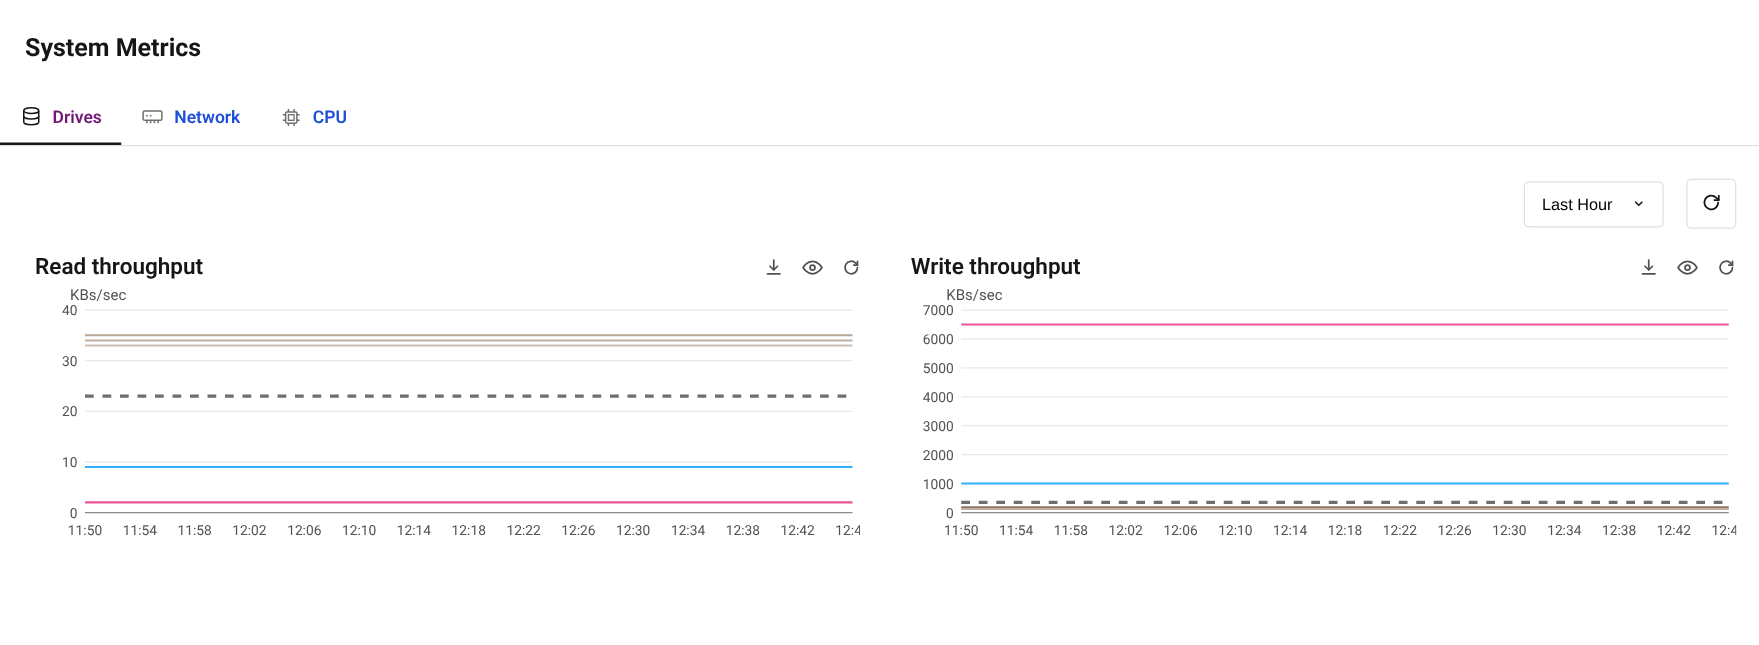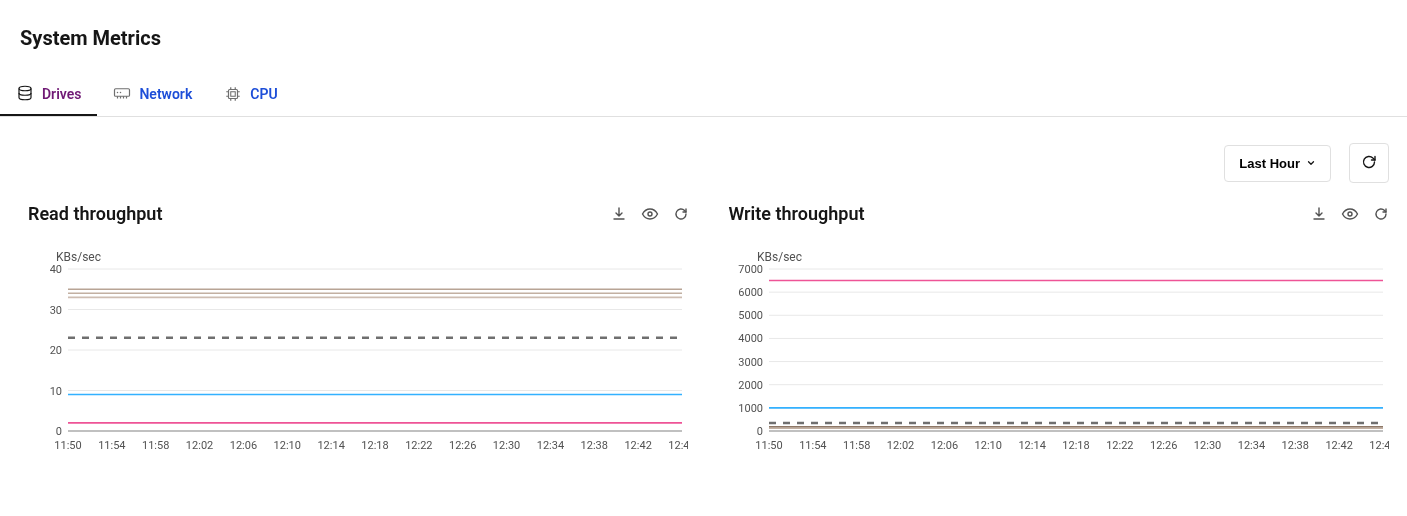--- a/index.html
+++ b/index.html
@@ -43,24 +43,24 @@
     align-items: center;
     gap: 18px;
     padding: 26px 18px 0 0;
   }
   .dropdown-btn {
     border: 1px solid #e0e0e0;
     background: #fff;
     border-radius: 4px;
     padding: 10px 14px;
     font-size: 13px;
-    font-weight: 700;
+    font-weight: 400;
     display: inline-flex;
     align-items: center;
-    gap: 6px;
+    gap: 16px;
     cursor: pointer;
   }
   .icon-btn {
     border: 1px solid #e0e0e0;
     background: #fff;
     border-radius: 4px;
     width: 40px;
     height: 40px;
     display: inline-flex;
     align-items: center;
@@ -73,21 +73,21 @@
     padding: 20px 18px 0 28px;
   }
   .chart-card {
     flex: 1 1 0;
     min-width: 0;
   }
   .chart-header {
     display: flex;
     align-items: center;
     justify-content: space-between;
-    margin-bottom: 21px;
+    margin-bottom: 0;
   }
   .chart-title {
     font-size: 18px;
     font-weight: 600;
   }
   .chart-actions {
     display: flex;
     align-items: center;
     gap: 14px;
     color: #525252;

